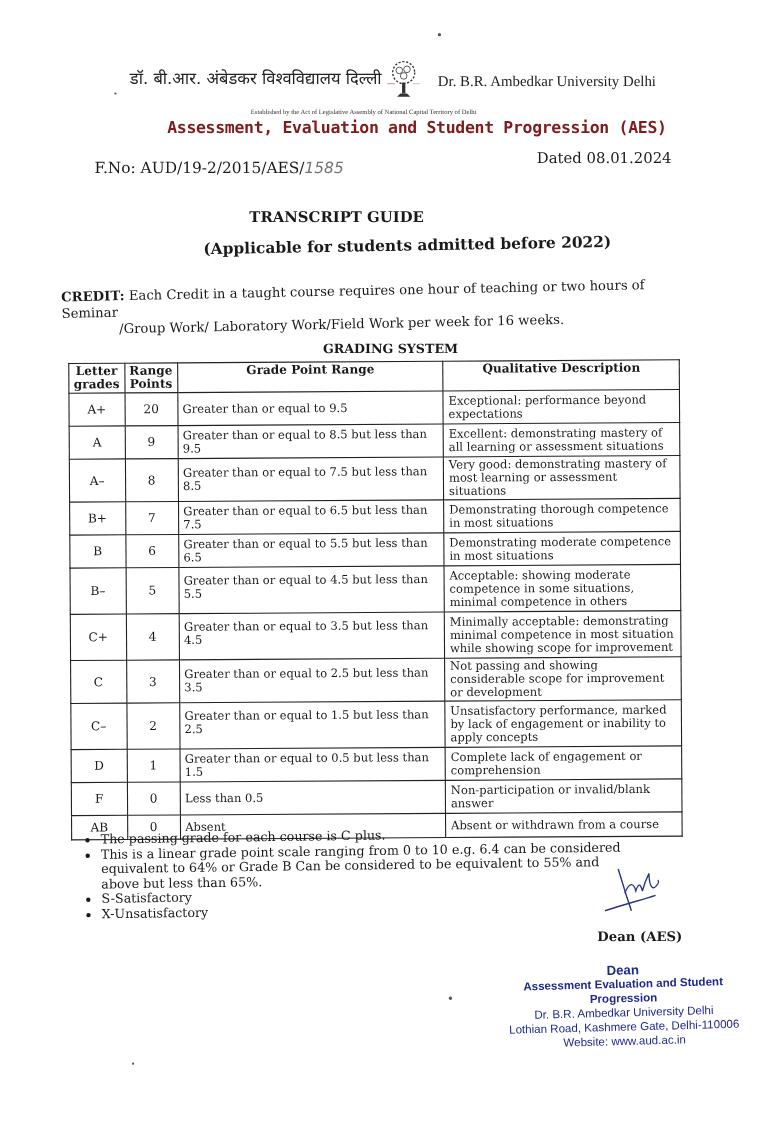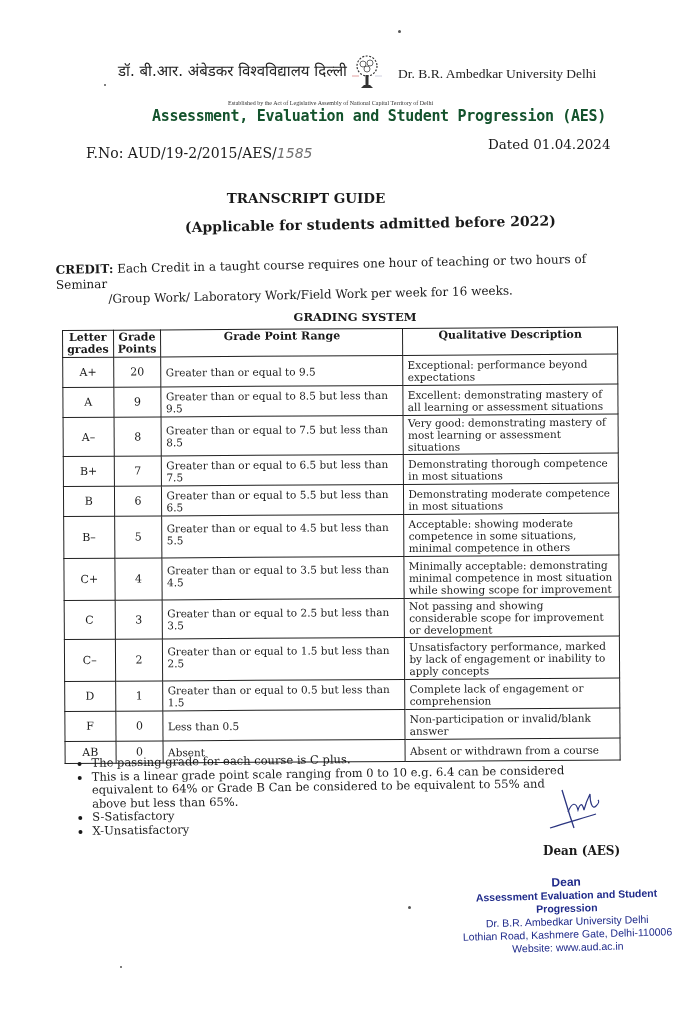--- a/index.html
+++ b/index.html
@@ -6,21 +6,21 @@
   body {
     width: 698px; height: 1024px; background: #ffffff; position: relative;
     overflow: hidden; color: #1a1a1a;
     font-family: "DejaVu Serif", serif;
   }
   .abs { position: absolute; }
   .hindi-name { left: 118px; top: 60px; font-size: 15px; font-family: "DejaVu Sans", sans-serif; color: #222; }
   .eng-name { left: 398px; top: 66px; font-size: 13.5px; font-family: "Liberation Serif", serif; color: #222; }
   .logo { left: 352px; top: 54px; width: 30px; height: 40px; }
   .established { left: 228px; top: 100px; font-size: 6px; font-family: "Liberation Serif", serif; color: #333; }
-  .dept { left: 152px; top: 107px; font-size: 15px; font-weight: bold; font-family: "DejaVu Sans Mono", monospace; color: #14532d; letter-spacing: -0.3px; }
+  .dept { left: 152px; top: 107px; font-size: 15px; font-weight: bold; font-family: "DejaVu Sans Mono", monospace; color: #7f1d1d; letter-spacing: -0.3px; }
   .fno { left: 86px; top: 145px; font-size: 14px; font-family: "DejaVu Serif", serif; }
   .fno-hand { font-family: "DejaVu Sans", sans-serif; color: #737373; font-style: italic; }
   .dated { left: 488px; top: 136px; font-size: 13.5px; font-family: "DejaVu Serif", serif; }
   .title { left: 0; width: 612px; top: 190px; text-align: center; font-size: 13.5px; font-weight: bold; }
   .subtitle { left: 185px; top: 219px; font-size: 14px; font-weight: bold; transform: rotate(-1deg); transform-origin: left; }
   .credit { left: 56px; top: 263px; width: 566px; font-size: 12px; line-height: 15px; transform: rotate(-1.2deg); transform-origin: left; }
   .credit-label { font-weight: bold; }
   .credit-line2 { padding-left: 52px; display: block; }
   .grading-title { left: 0; width: 698px; top: 310px; text-align: center; font-size: 11.5px; font-weight: bold; padding-left: 0px; }
   .grading-title span { margin-left: 12px; }
@@ -63,21 +63,21 @@
   <line x1="23" y1="22" x2="30" y2="22" stroke="#d0d0e0" stroke-width="1"></line>
 </svg>
 
 <div class="abs eng-name">Dr. B.R. Ambedkar University Delhi</div>
 <div class="abs established">Established by the Act of Legislative Assembly of National Capital Territory of Delhi</div>
 <div class="abs dept">Assessment, Evaluation and Student Progression (AES)</div>
 
 <div class="abs fno">
   <span>F.No: AUD/19-2/2015/AES/</span><span class="fno-hand">1585</span>
 </div>
-<div class="abs dated">Dated 01.04.2024</div>
+<div class="abs dated">Dated 08.01.2024</div>
 
 <div class="abs title">TRANSCRIPT GUIDE</div>
 <div class="abs subtitle">(Applicable for students admitted before 2022)</div>
 
 <div class="abs credit">
   <span class="credit-label">CREDIT:</span>
   <span>Each Credit in a taught course requires one hour of teaching or two hours of Seminar</span>
   <span class="credit-line2">/Group Work/ Laboratory Work/Field Work per week for 16 weeks.</span>
 </div>
 
@@ -86,21 +86,21 @@
 <table class="grades">
   <colgroup>
     <col style="width:48px">
       <col style="width:48px">
       <col style="width:244px">
       <col style="width:216px">
   </colgroup>
   <thead>
     <tr>
       <th><span>Letter</span><br><span>grades</span></th>
-      <th><span>Grade</span><br><span>Points</span></th>
+      <th><span>Range</span><br><span>Points</span></th>
       <th style="vertical-align:top;">Grade Point Range</th>
       <th style="vertical-align:top;">Qualitative Description</th>
     </tr>
   </thead>
   <tbody>
     <tr style="height:30px">
       <td class="c">A+</td>
       <td class="c">20</td>
       <td class="range">Greater than or equal to 9.5</td>
       <td class="desc">Exceptional: performance beyond expectations</td>

